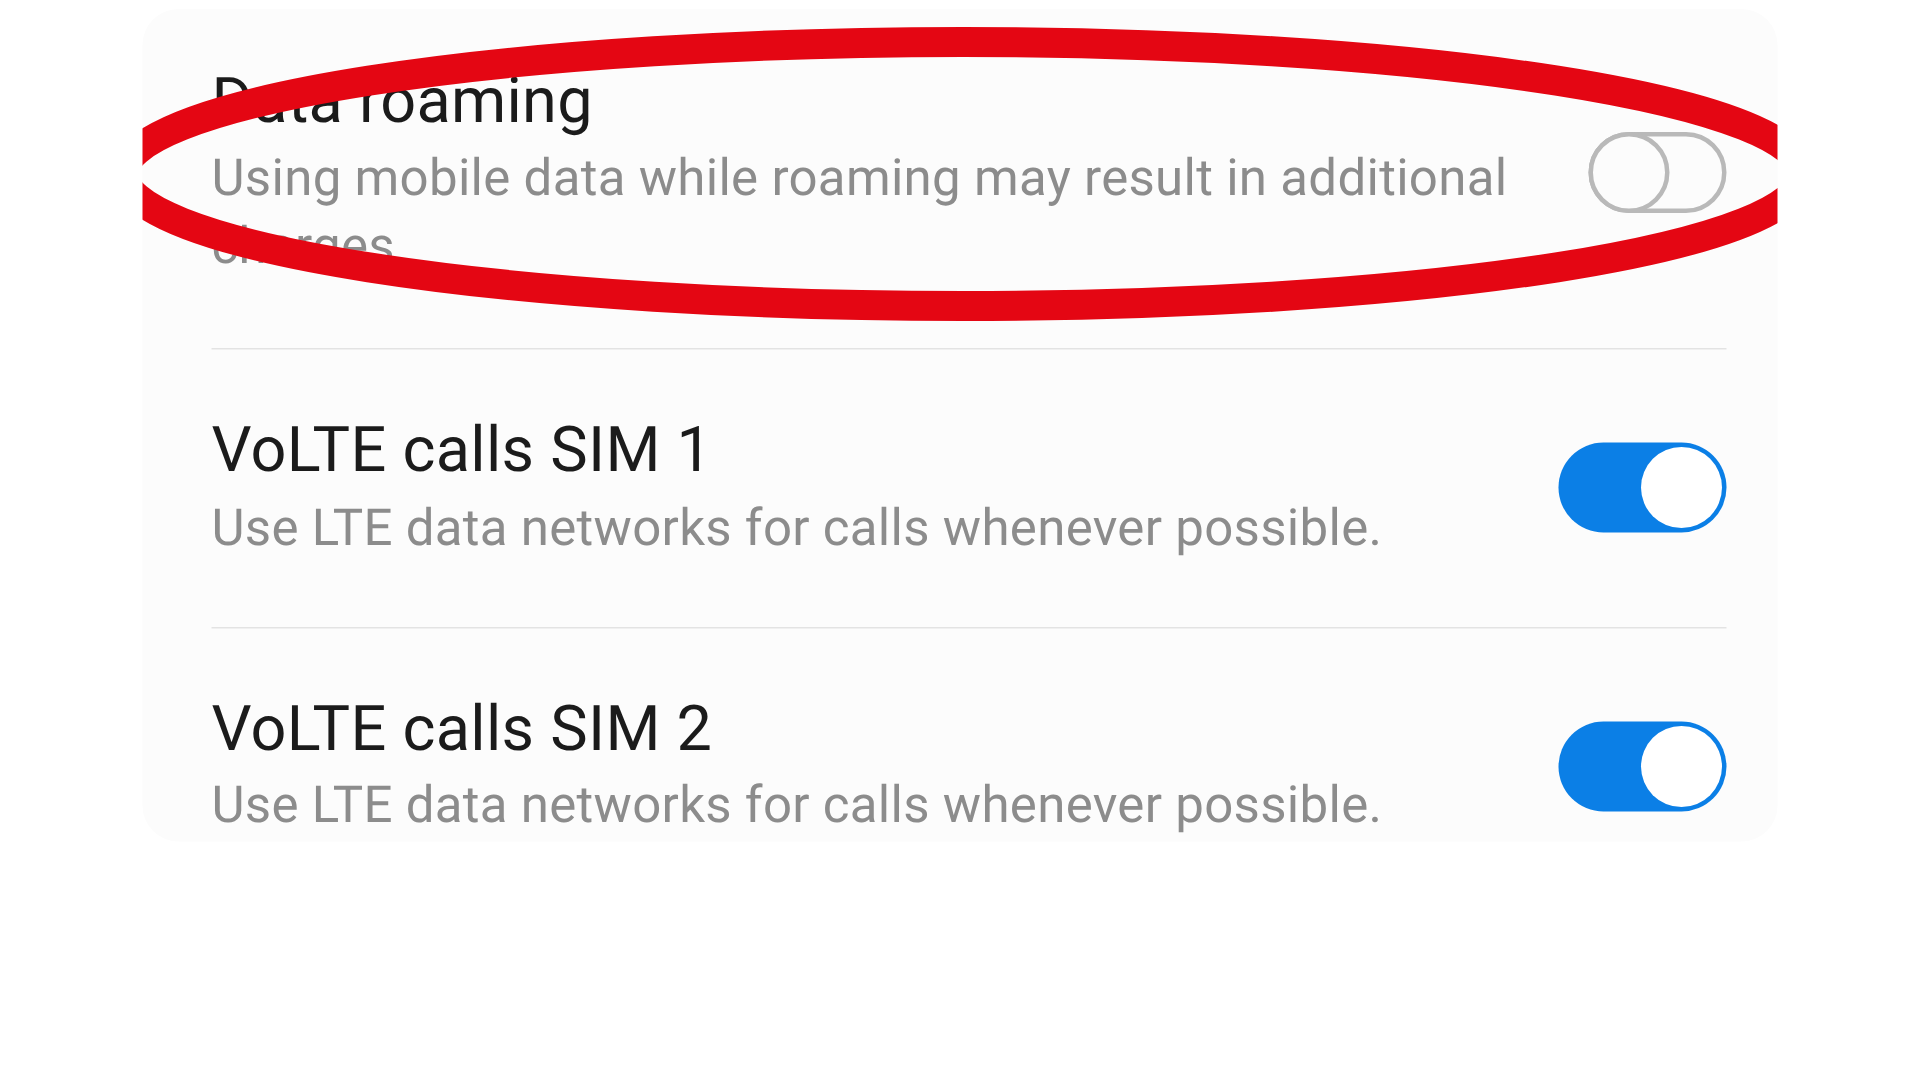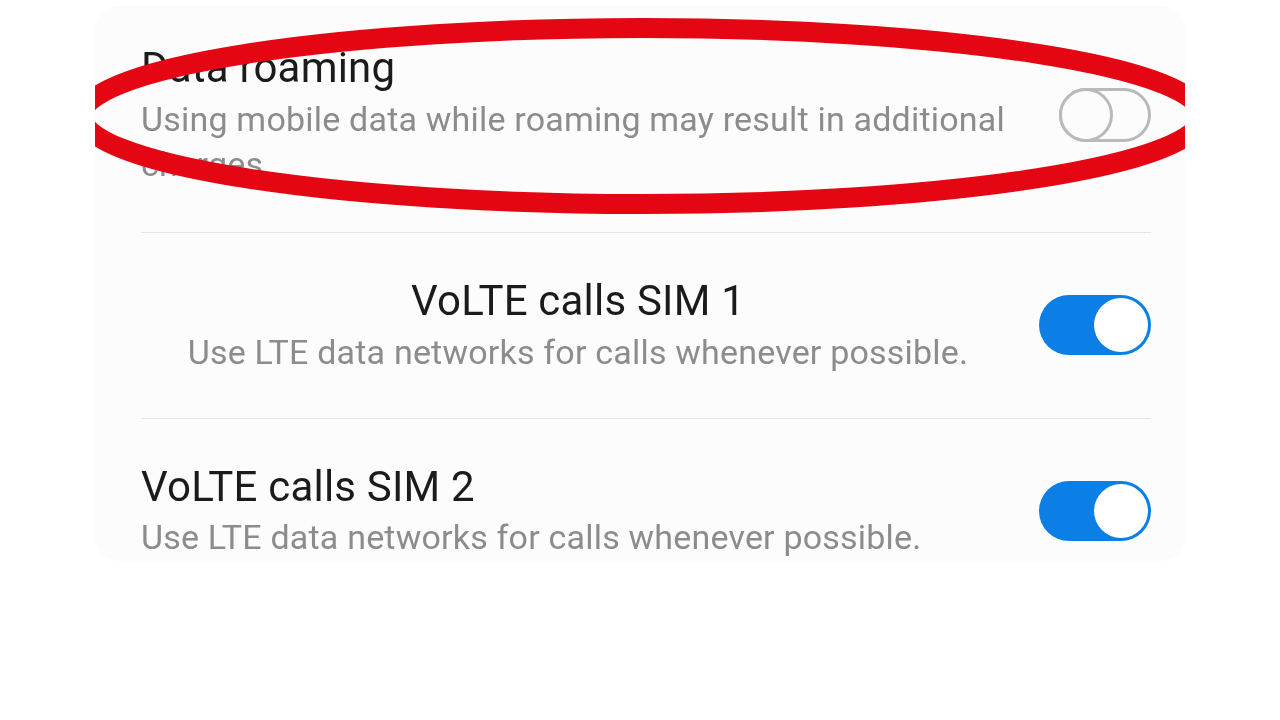--- a/index.html
+++ b/index.html
@@ -109,21 +109,21 @@
       <div class="title">Data roaming</div>
       <div class="subtitle">Using mobile data while roaming may result in additional charges.</div>
     </div>
     <span class="toggle toggle-off">
       <span class="knob"></span>
     </span>
   </div>
 
   <div class="divider"></div>
 
-  <div class="row" style="padding-top:42px;padding-bottom:42px;text-align:center;">
+  <div class="row" style="padding-top:42px;padding-bottom:42px;">
     <div class="row-text">
       <div class="title">VoLTE calls SIM 1</div>
       <div class="subtitle">Use LTE data networks for calls whenever possible.</div>
     </div>
     <span class="toggle toggle-on">
       <span class="knob"></span>
     </span>
   </div>
 
   <div class="divider"></div>

